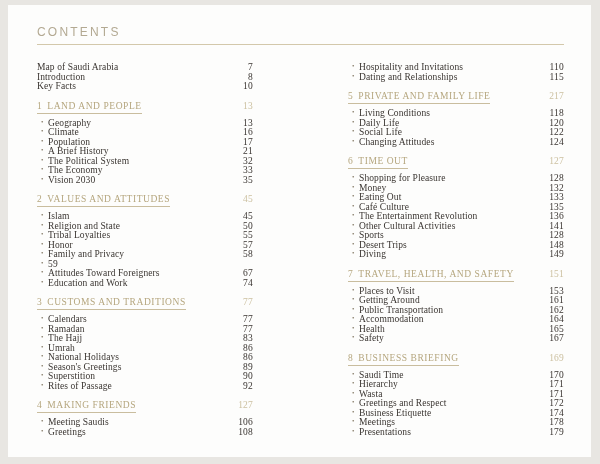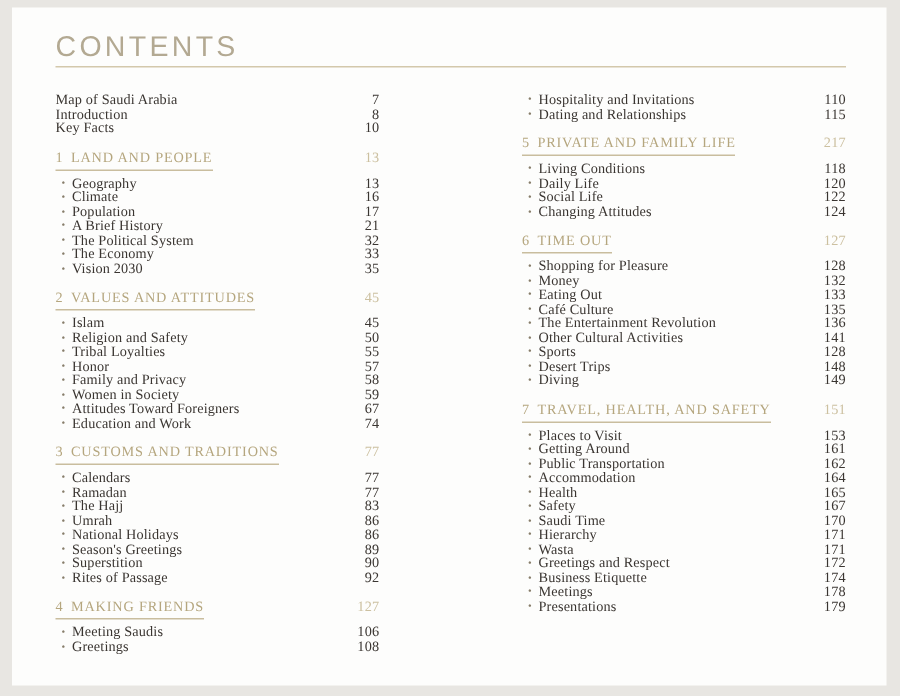--- a/index.html
+++ b/index.html
@@ -12,21 +12,21 @@
   }
   .page{
     position:absolute;left:8px;top:5px;
     width:583px;height:452px;
     background:#fdfdfc;
     box-sizing:border-box;
     padding:20px 27px 0 29px;
   }
   .title{
     font-family:"Liberation Sans", sans-serif;
-    font-size:19px;line-height:14px;
+    font-size:12px;line-height:14px;
     letter-spacing:2.2px;
     color:#b3a992;
     font-weight:400;
   }
   .rule{
     margin-top:5px;
     border-top:1px solid #d3c8ab;
     height:0;
   }
   .columns{
@@ -134,41 +134,40 @@
             <span class="sec-fill"></span>
             <span class="sec-pg">45</span>
           </div>
           <div class="row item">
             <span class="bullet">•</span>
             <span class="label">Islam</span>
             <span class="pg">45</span>
           </div>
           <div class="row item">
             <span class="bullet">•</span>
-            <span class="label">Religion and Safety</span>
+            <span class="label">Religion and State</span>
             <span class="pg">50</span>
           </div>
           <div class="row item">
             <span class="bullet">•</span>
             <span class="label">Tribal Loyalties</span>
             <span class="pg">55</span>
           </div>
           <div class="row item">
             <span class="bullet">•</span>
             <span class="label">Honor</span>
             <span class="pg">57</span>
           </div>
           <div class="row item">
             <span class="bullet">•</span>
             <span class="label">Family and Privacy</span>
             <span class="pg">58</span>
           </div>
           <div class="row item">
             <span class="bullet">•</span>
-            <span class="label">Women in Society</span>
             <span class="pg">59</span>
           </div>
           <div class="row item">
             <span class="bullet">•</span>
             <span class="label">Attitudes Toward Foreigners</span>
             <span class="pg">67</span>
           </div>
           <div class="row item">
             <span class="bullet">•</span>
             <span class="label">Education and Work</span>
@@ -361,20 +360,25 @@
             <span class="label">Health</span>
             <span class="pg">165</span>
           </div>
           <div class="row item">
             <span class="bullet">•</span>
             <span class="label">Safety</span>
             <span class="pg">167</span>
           </div>
         </div>
         <div class="section">
+          <div class="sec-head">
+            <span class="sec-t"><span class="sec-num">8</span><span class="sec-name">BUSINESS BRIEFING</span></span>
+            <span class="sec-fill"></span>
+            <span class="sec-pg">169</span>
+          </div>
           <div class="row item">
             <span class="bullet">•</span>
             <span class="label">Saudi Time</span>
             <span class="pg">170</span>
           </div>
           <div class="row item">
             <span class="bullet">•</span>
             <span class="label">Hierarchy</span>
             <span class="pg">171</span>
           </div>

